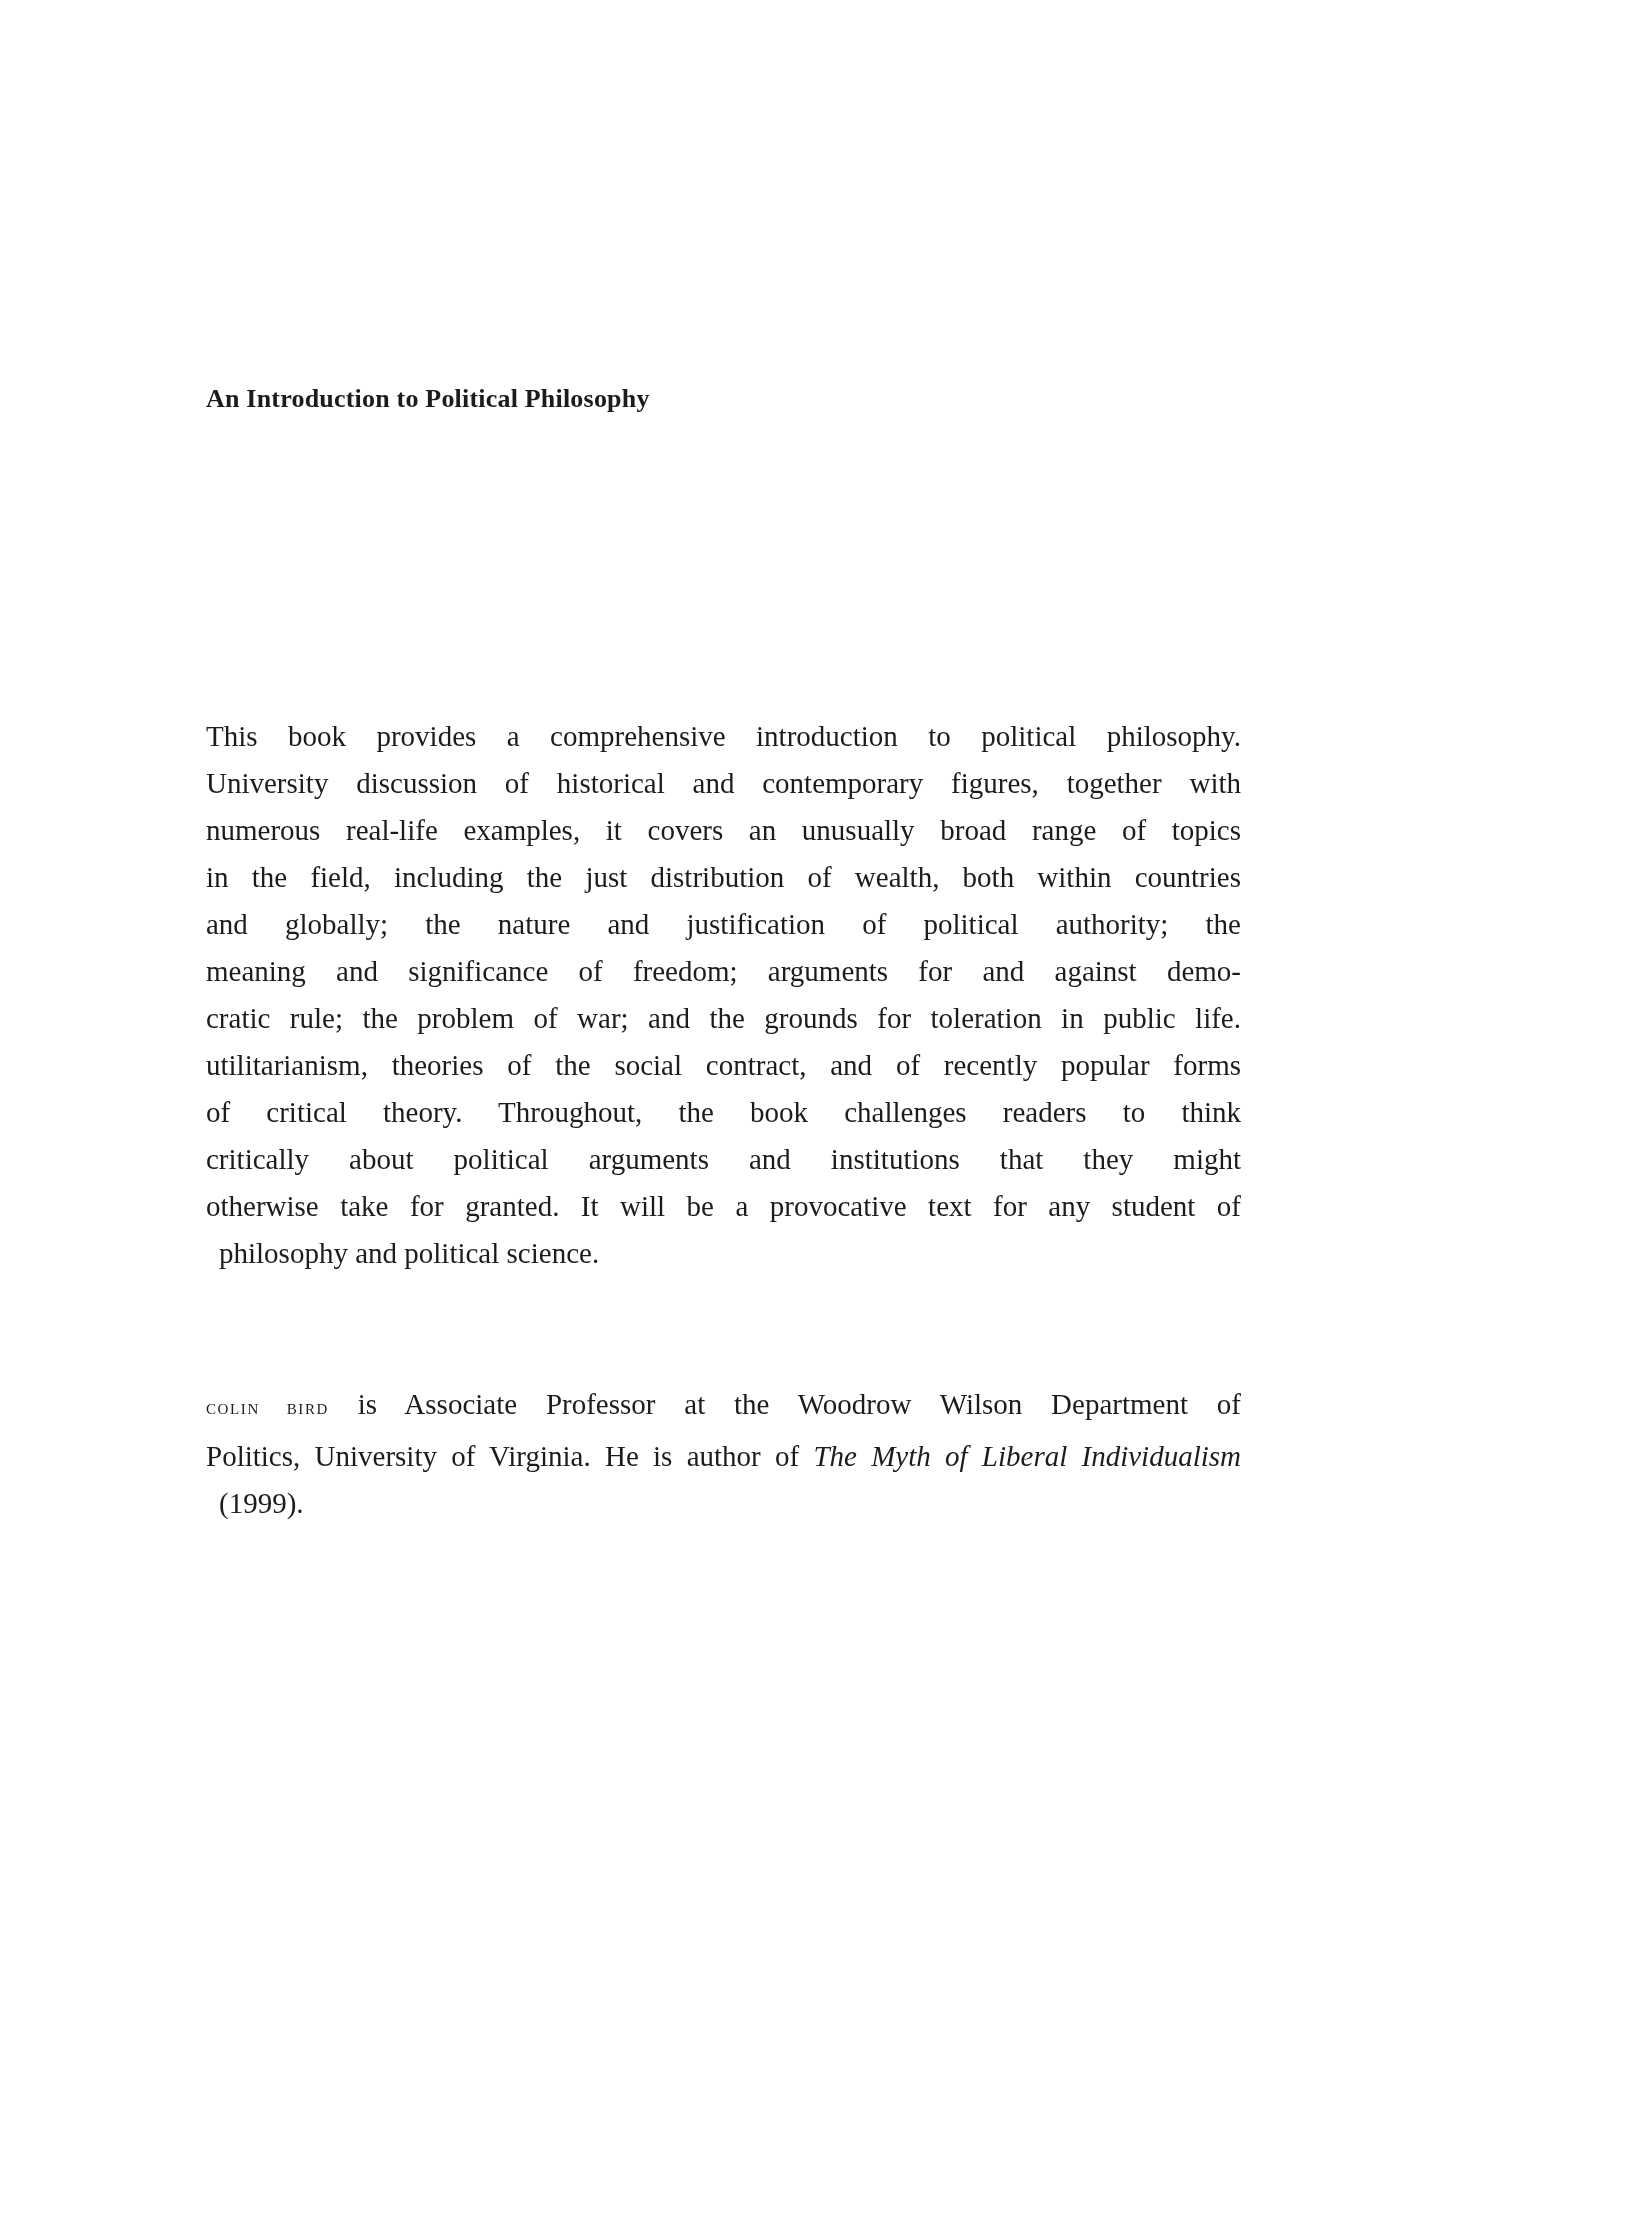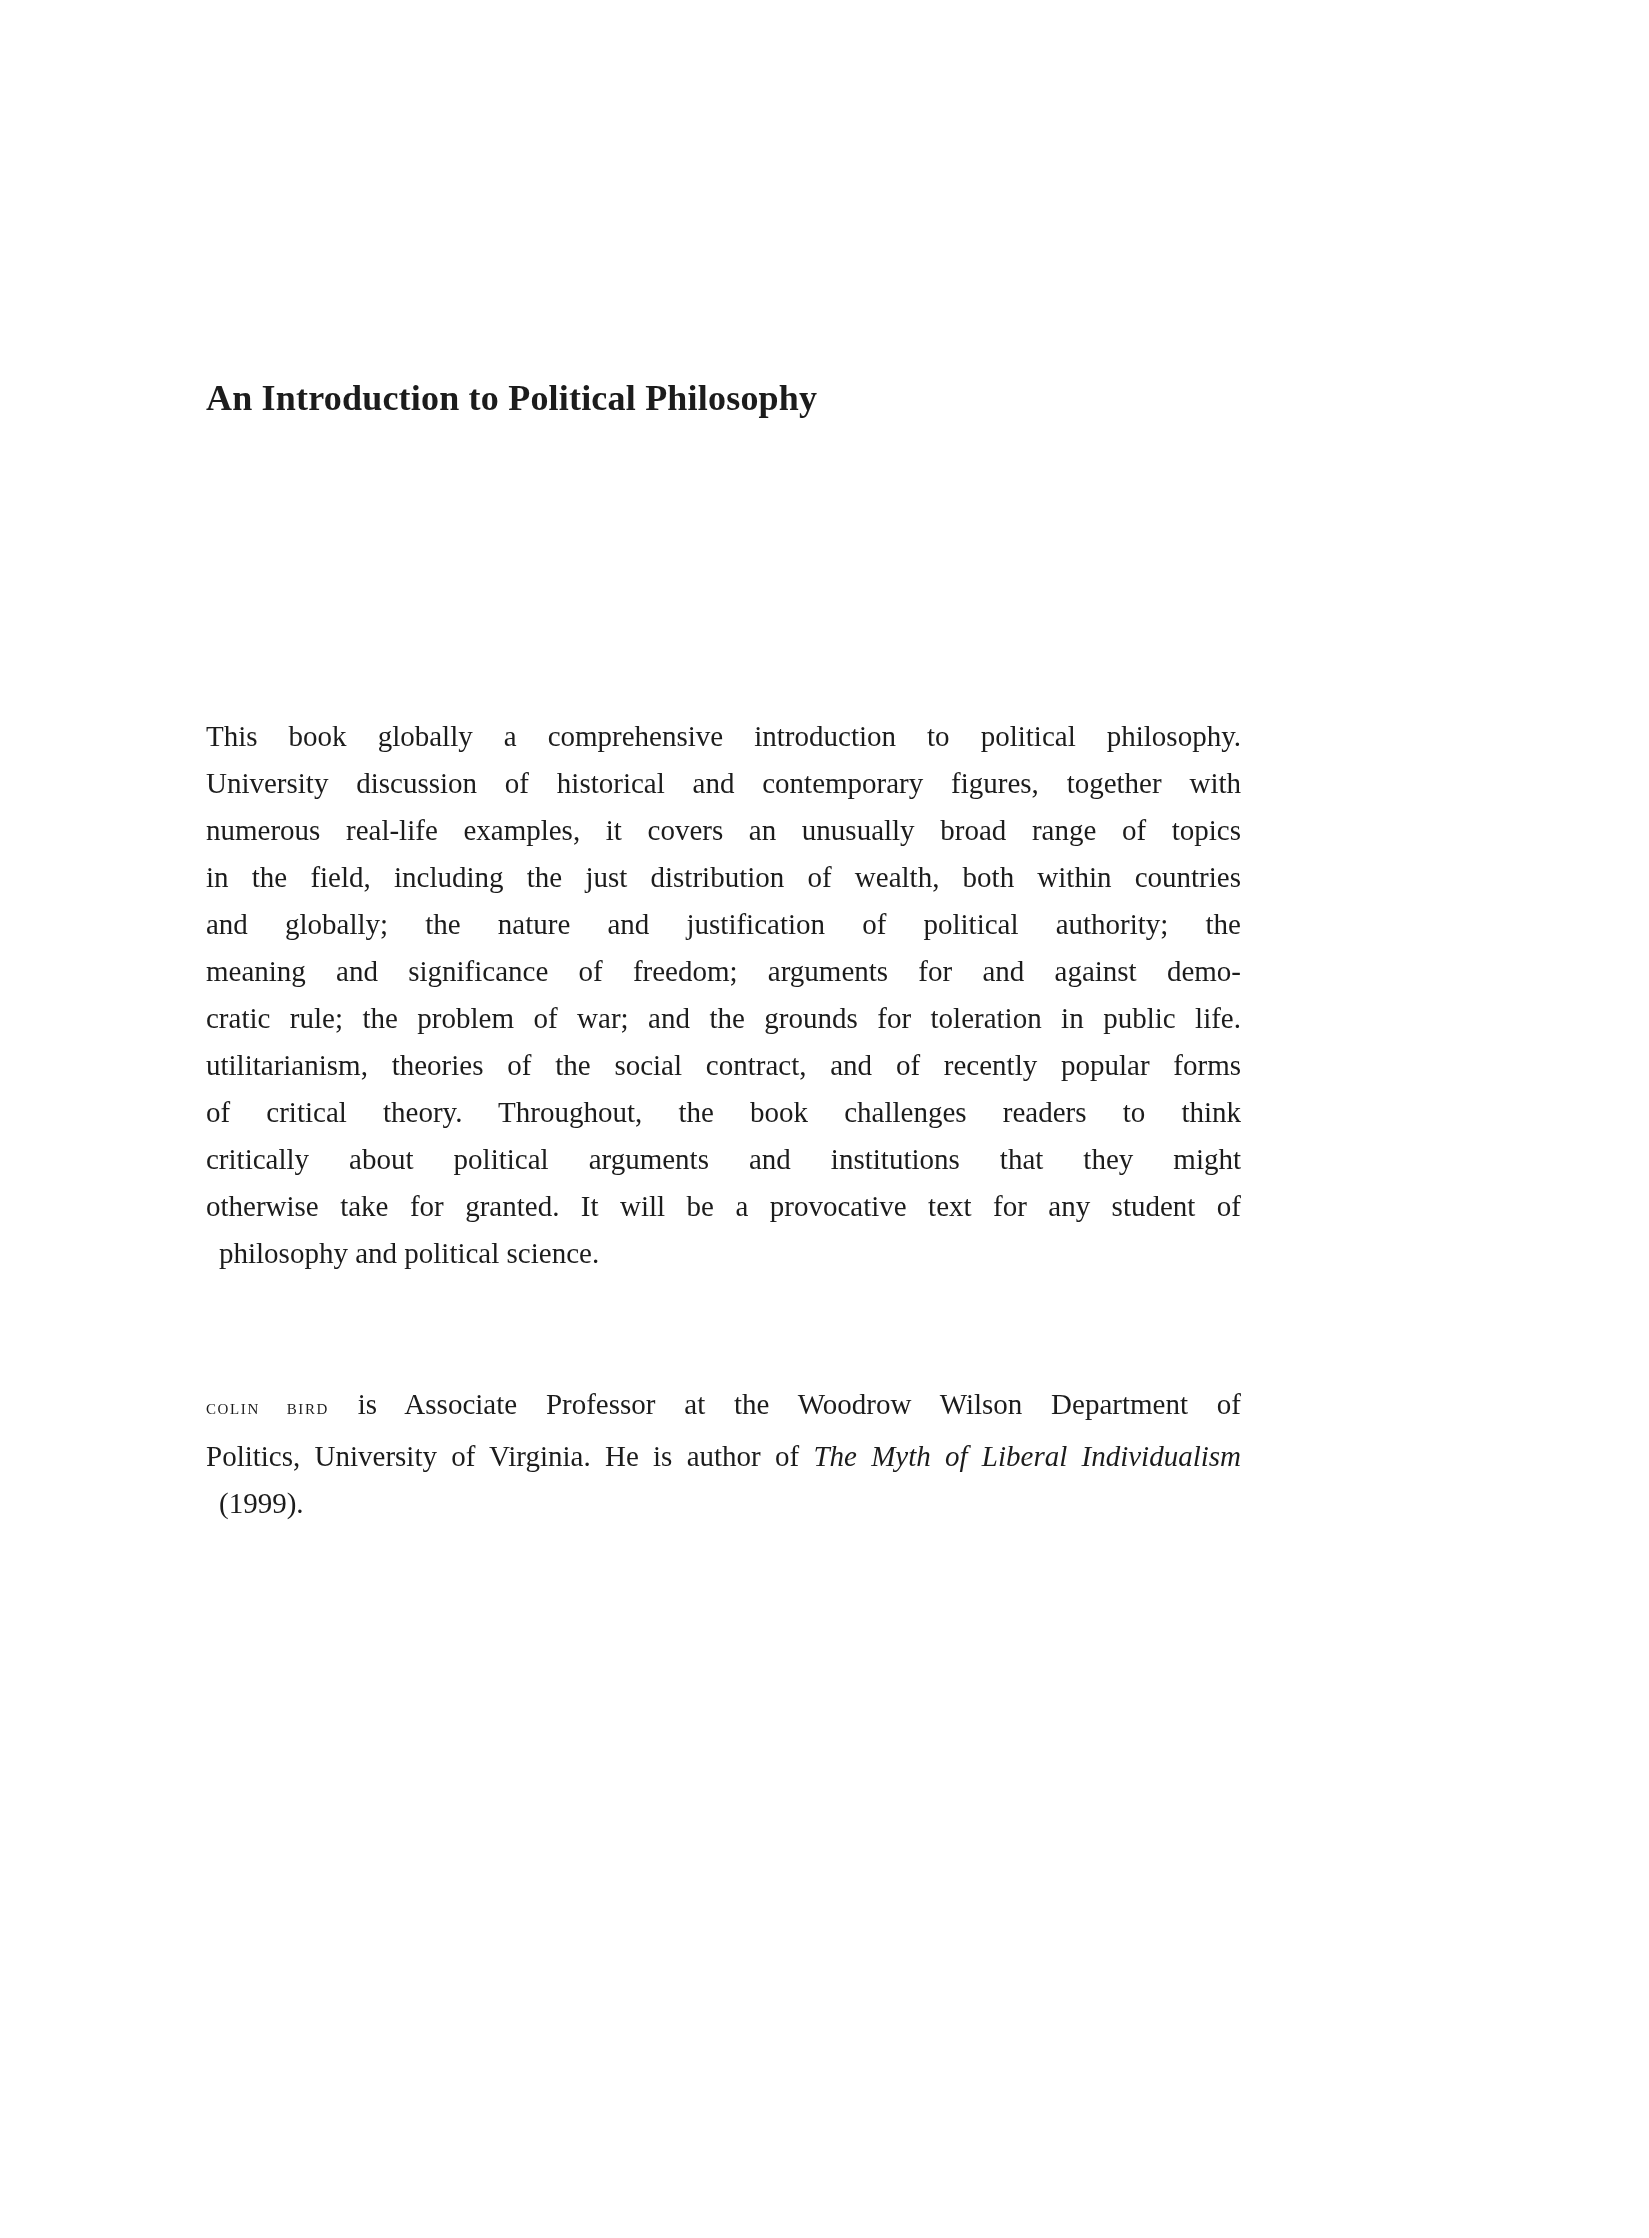--- a/index.html
+++ b/index.html
@@ -14,21 +14,21 @@
     background: #ffffff;
     font-family: "Liberation Serif", "DejaVu Serif", serif;
     color: #1c1c1c;
     overflow: hidden;
   }
   .title {
     position: absolute;
     left: 206px;
     top: 375px;
     margin: 0;
-    font-size: 36px;
+    font-size: 26px;
     line-height: 47px;
     font-weight: bold;
     letter-spacing: 0.2px;
     white-space: nowrap;
   }
   .para {
     position: absolute;
     left: 206px;
     width: 1035px;
     font-size: 29px;
@@ -53,21 +53,21 @@
   }
 </style>
 </head>
 <body>
 
 <div class="page">
 
   <h1 class="title">An Introduction to Political Philosophy</h1>
 
   <div class="para body-para">
-      <div class="line">This book globally a comprehensive introduction to political philosophy.</div>
+      <div class="line">This book provides a comprehensive introduction to political philosophy.</div>
       <div class="line">University discussion of historical and contemporary figures, together with</div>
       <div class="line">numerous real-life examples, it covers an unusually broad range of topics</div>
       <div class="line">in the field, including the just distribution of wealth, both within countries</div>
       <div class="line">and globally; the nature and justification of political authority; the</div>
       <div class="line">meaning and significance of freedom; arguments for and against demo-</div>
       <div class="line">cratic rule; the problem of war; and the grounds for toleration in public life.</div>
       <div class="line">utilitarianism, theories of the social contract, and of recently popular forms</div>
       <div class="line">of critical theory. Throughout, the book challenges readers to think</div>
       <div class="line">critically about political arguments and institutions that they might</div>
       <div class="line">otherwise take for granted. It will be a provocative text for any student of</div>

